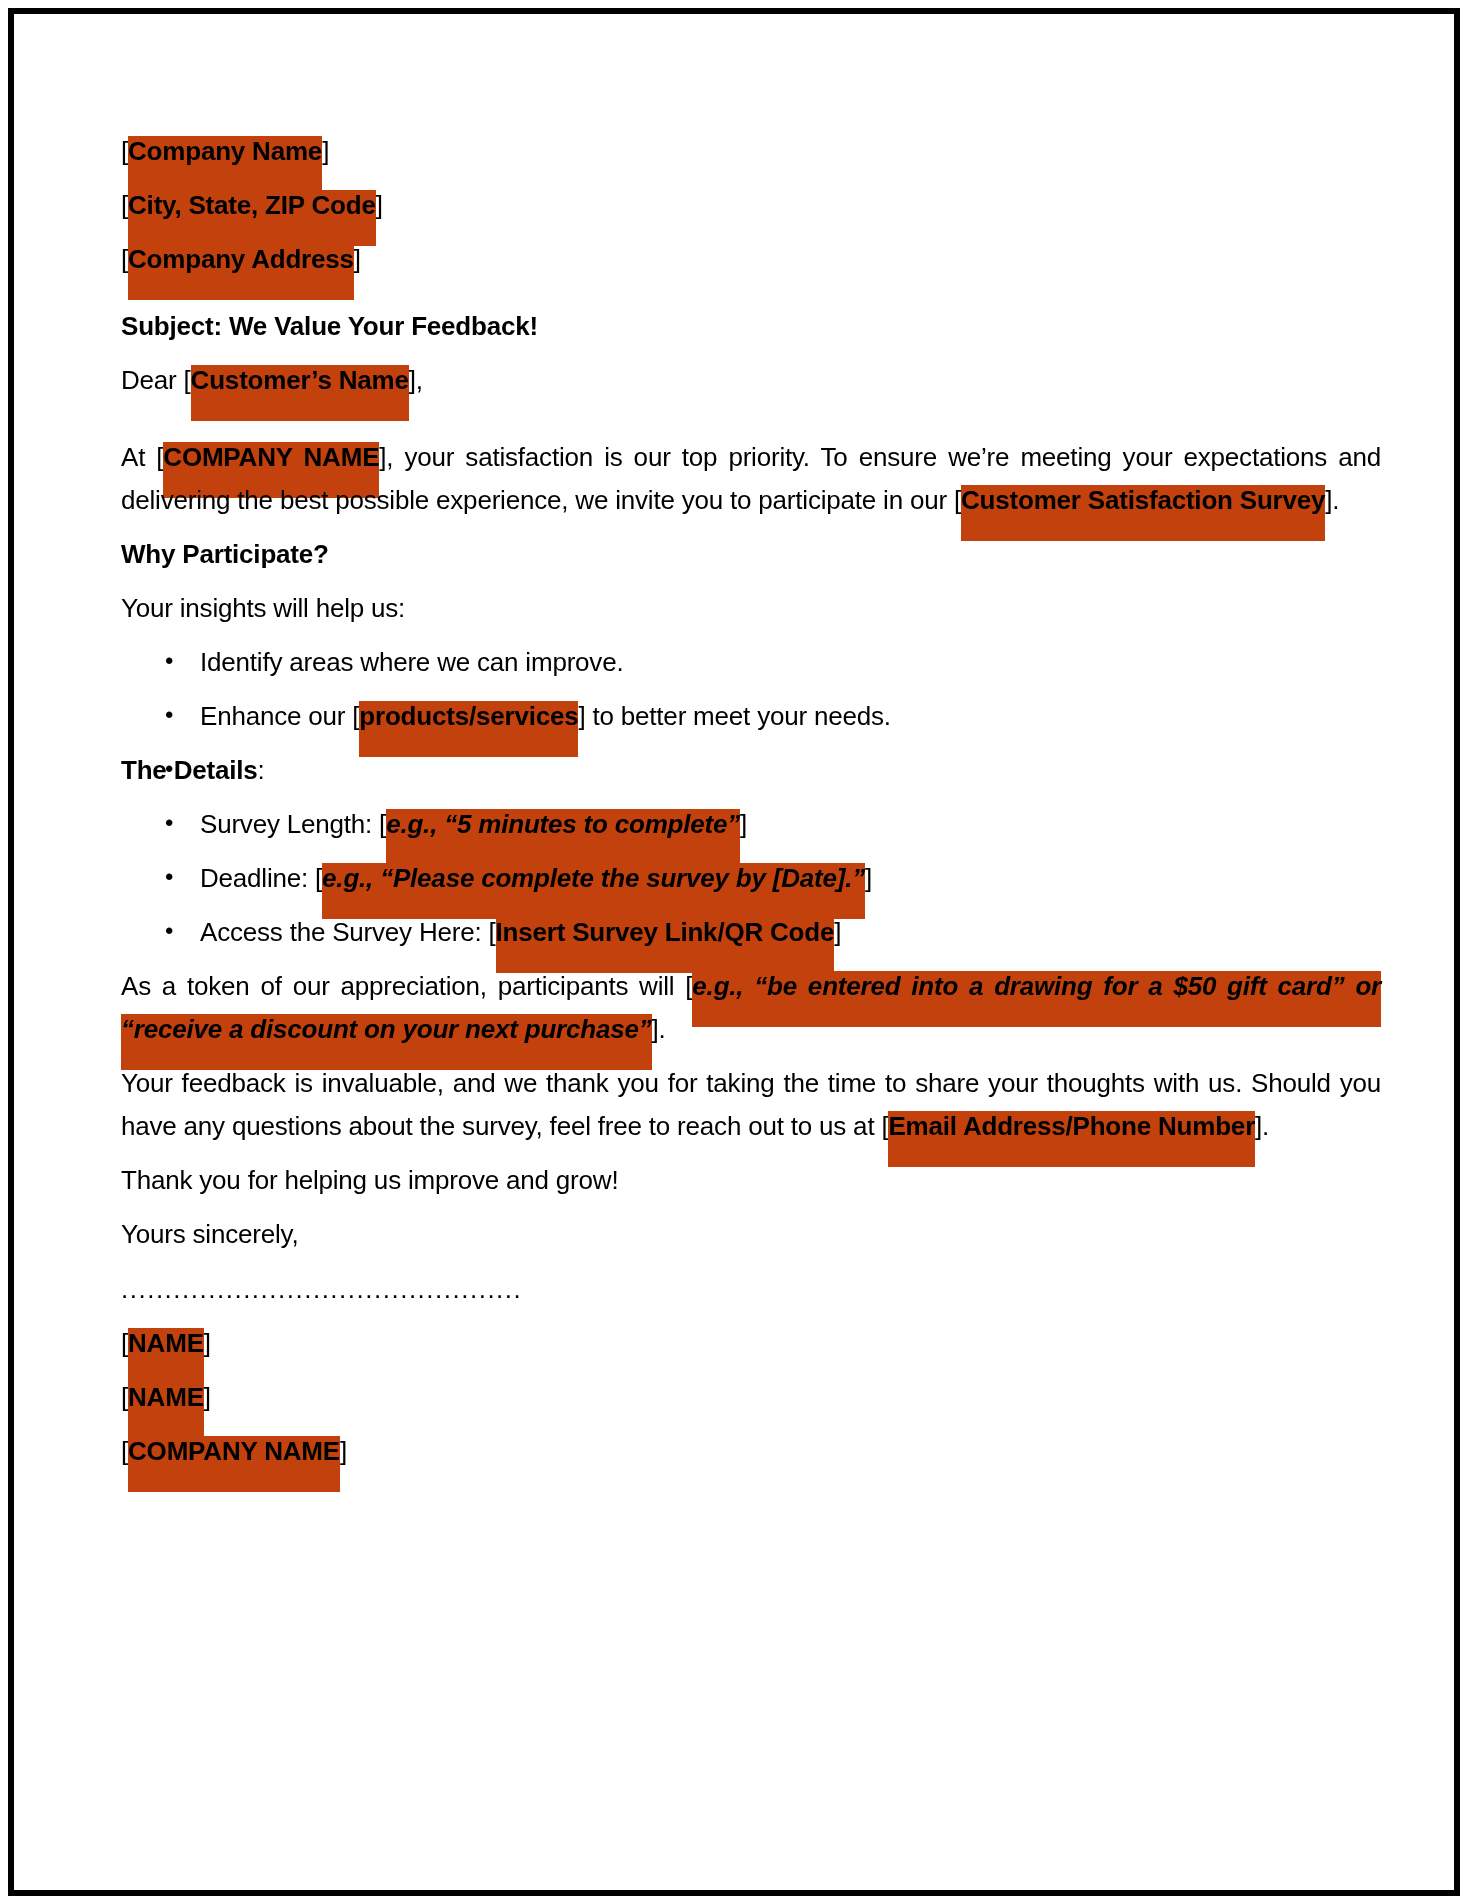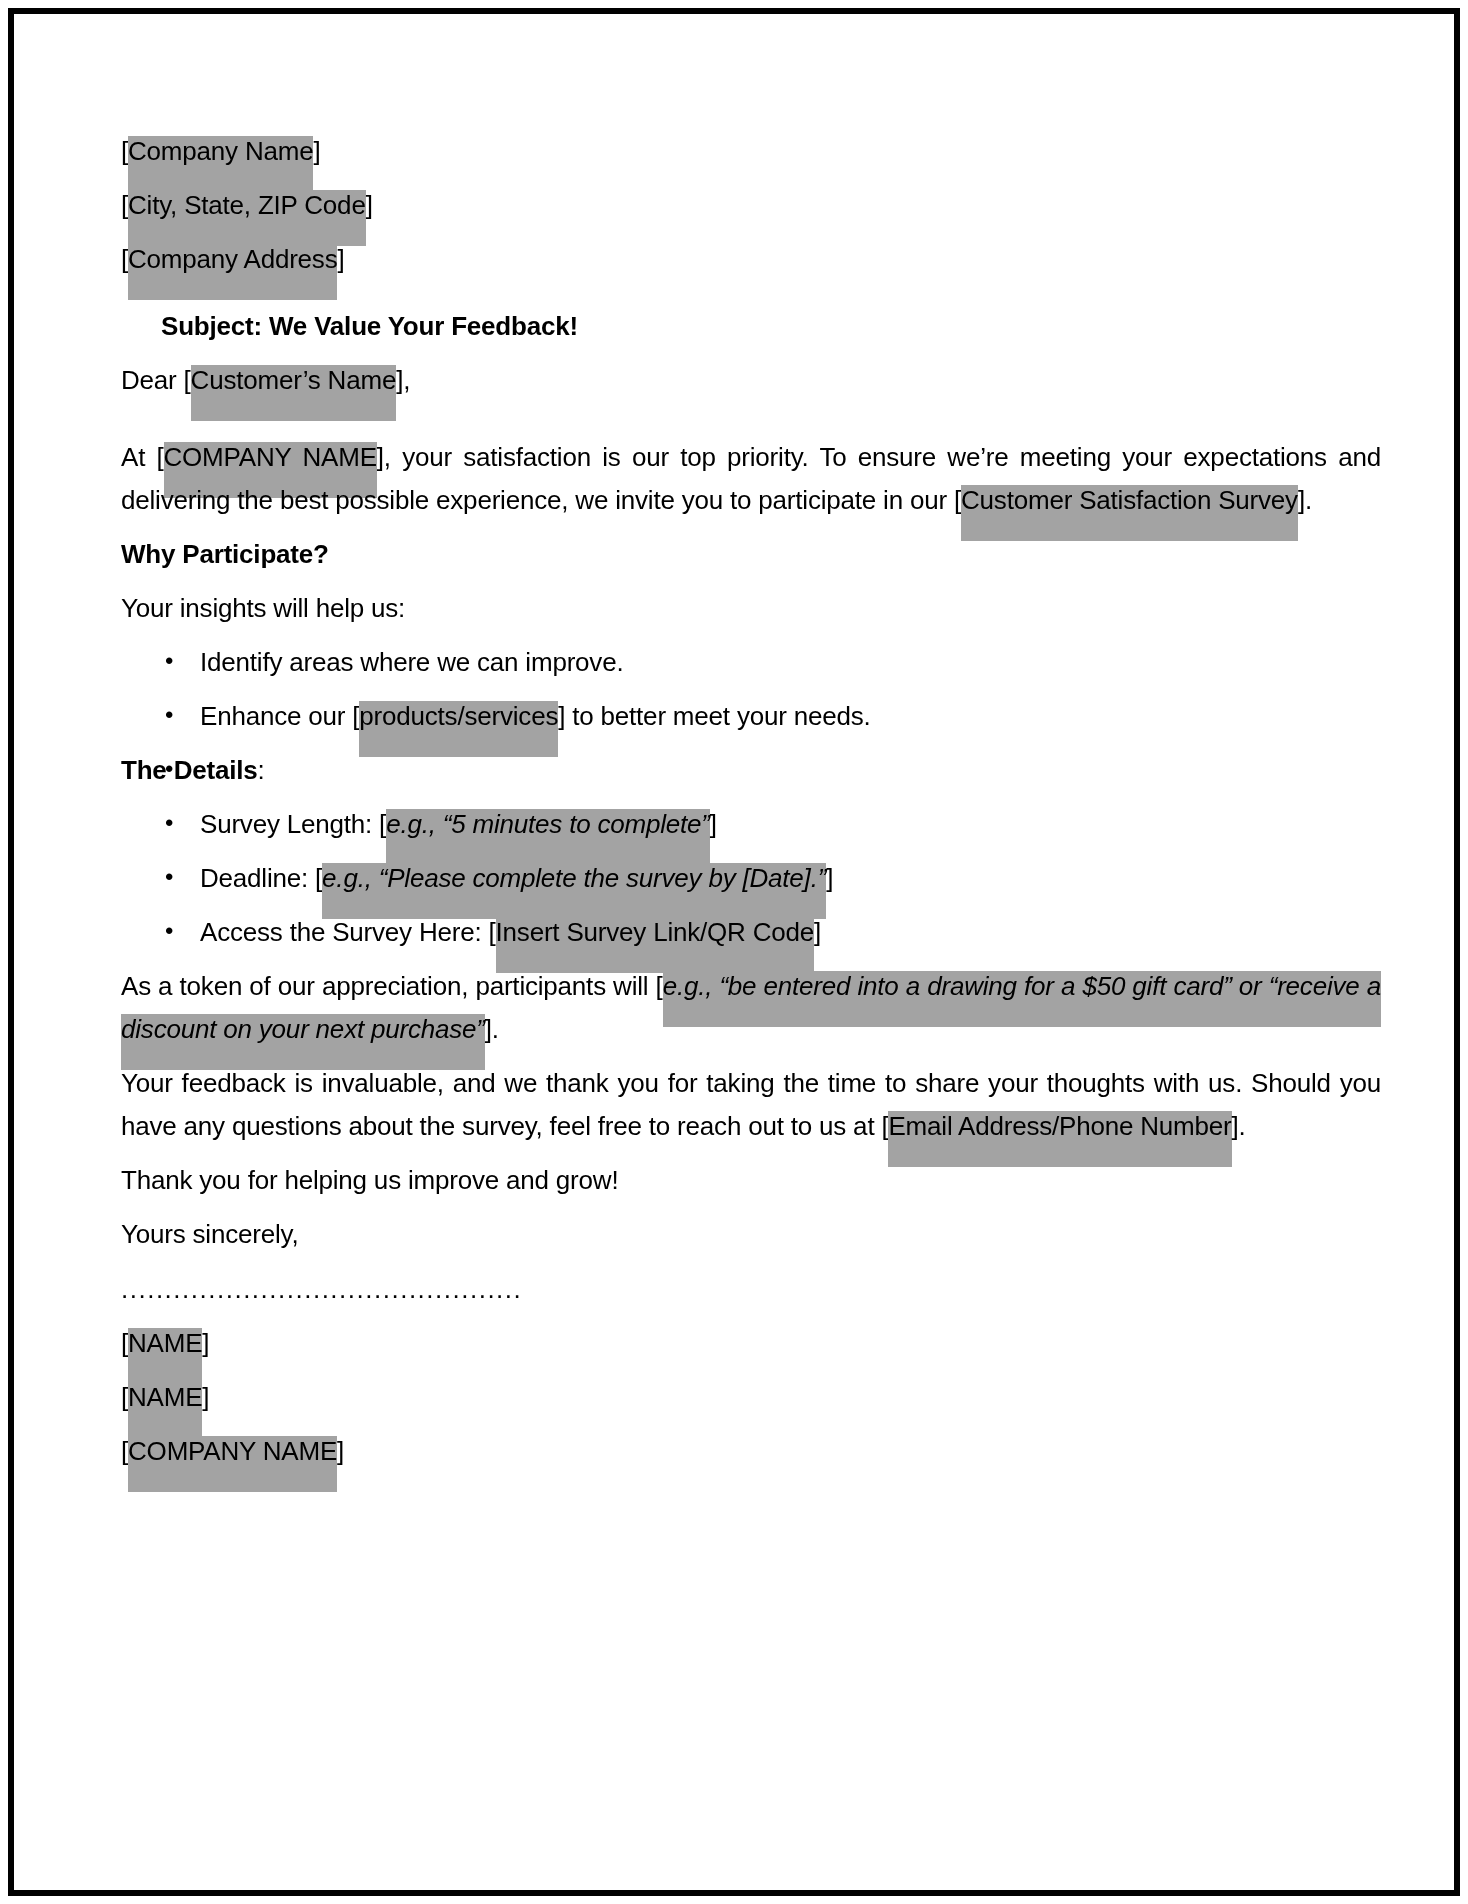--- a/index.html
+++ b/index.html
@@ -25,30 +25,31 @@
     position: absolute;
     left: 121px;
     top: 0;
     width: 1260px;
     font-size: 26px;
     line-height: 43px;
     letter-spacing: -0.2px;
   }
   p { margin: 0 0 11px 0; }
   .first   { margin-top: 130px; }
-  .mt-lg   { margin-top: 24px; margin-left: 40px; }
+  .mt-lg   { margin-top: 24px; }
   .mt-xl   { margin-top: 34px; }
   .mt-sm   { margin-top: 0; }
   .mt-md   { margin-top: 12px; }
   .bold    { font-weight: bold; }
   .it      { font-style: italic; }
   .just    { text-align: justify; }
   .hl {
-    background: #a3a3a3;
+    background: #c2410c;
     padding-bottom: 26px;
+    font-weight: bold;
   }
   ul.bullets {
     list-style: none;
     margin: 0 0 0 0;
     padding: 0;
   }
   ul.bullets li {
     position: relative;
     padding-left: 79px;
     margin: 0 0 11px 0;

